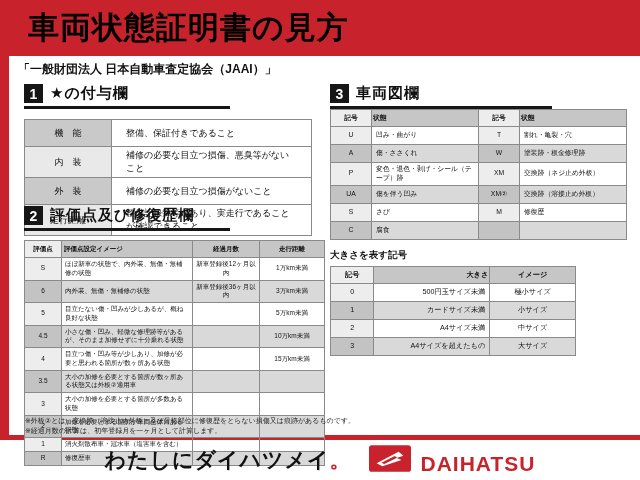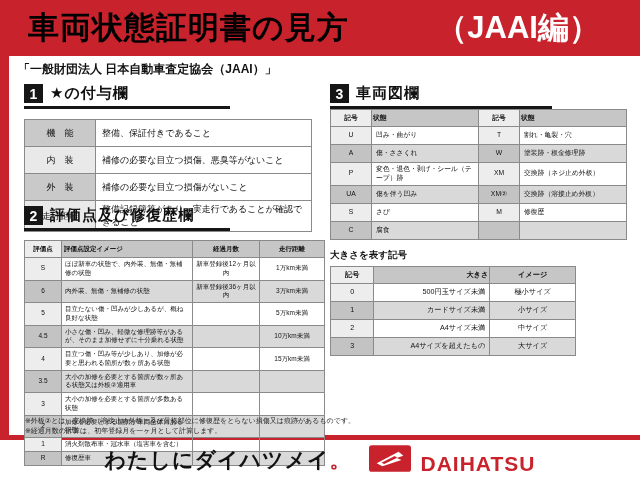--- a/index.html
+++ b/index.html
@@ -30,21 +30,21 @@
   #sec3 .sec-head{width:222px;}
   .sec-num{min-width:19px;height:19px;background:#161616;color:#fff;font-weight:bold;font-size:14px;
     display:flex;align-items:center;justify-content:center;}
   .sec-title{font-size:15px;font-weight:bold;letter-spacing:1px;}
 
   table{border-collapse:collapse;table-layout:fixed;}
   td,th{border:1px solid #8a8a8a;overflow:hidden;}
 
   
   .t1{width:288px;margin-top:10px;font-size:9px;border:1px solid #555;}
-  .t1 td{height:22px;padding:2px 6px;}
+  .t1 td{height:22px;padding:2px 14px;}
   .t1 .lbl{width:58px;text-align:center;background:#e9e9e9;}
   .t1 tr:nth-child(odd) .lbl{background:#c9c9c9;}
   .t1 .desc{text-align:left;background:#fff;}
 
   
   .t2{width:288px;margin-top:9px;font-size:6.5px;line-height:1.35;border:1px solid #555;}
   .t2 th{background:#c6c6c6;font-weight:bold;height:14px;padding:1px 2px;text-align:center;}
   .t2 td{padding:2px 3px;}
   .t2 .c-grade{width:32px;text-align:center;background:#ededed;}
   .t2 .c-desc{width:126px;text-align:left;}
@@ -79,21 +79,20 @@
   .slogan{font-size:21px;font-weight:bold;letter-spacing:1px;color:#111;}
   .slogan .dot{color:#c8232c;}
   .dlogo{display:flex;align-items:flex-end;gap:9px;}
   .dname{color:#c8232c;font-size:21px;font-weight:bold;letter-spacing:1px;}
 </style>
 </head>
 <body>
 
 <div class="banner">
   <span class="banner-title">車両状態証明書の見方</span>
-  <span class="banner-edition">（JAAI編）</span>
 </div>
 <div class="left-bar"></div>
 <div class="bottom-line"></div>
 
 <div class="subtitle">「一般財団法人 日本自動車査定協会（JAAI）」</div>
 
 <div class="sec" id="sec1">
   <div class="sec-head">
     <span class="sec-num">1</span>
     <span class="sec-title">★の付与欄</span>

